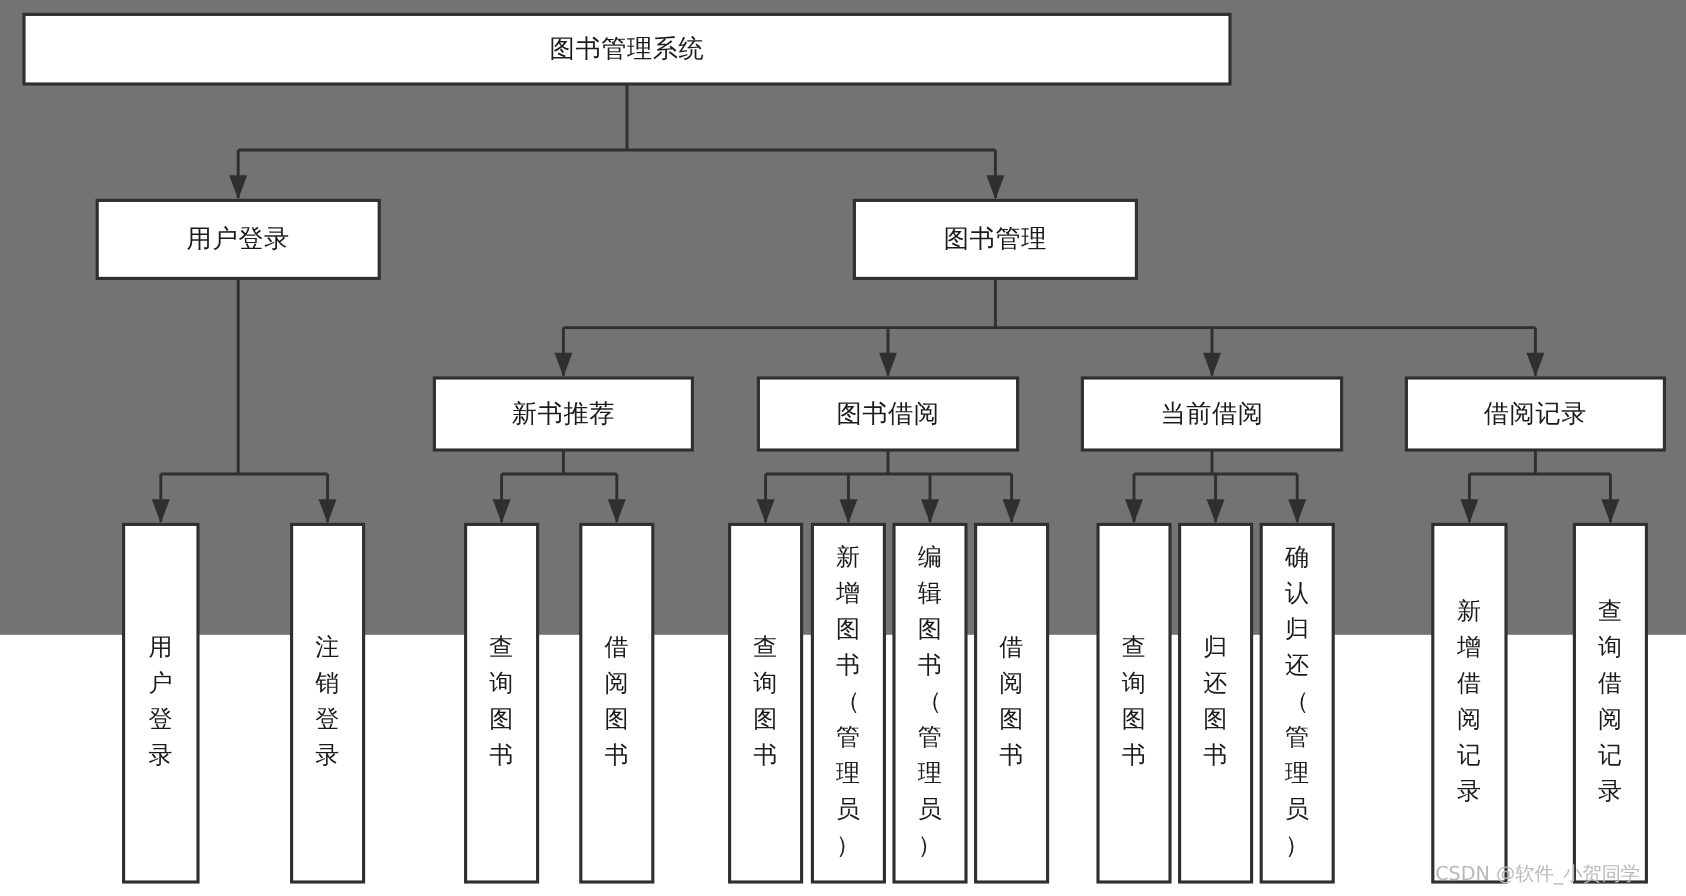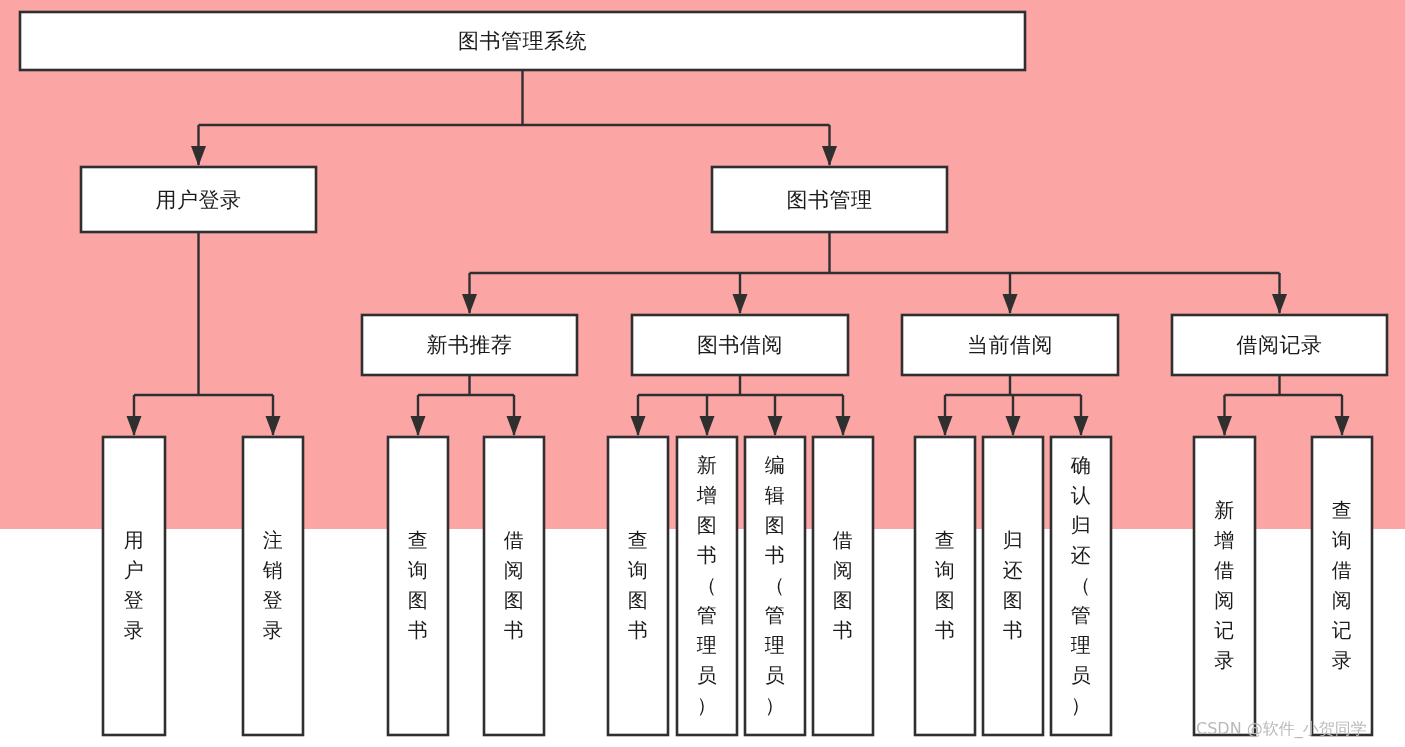--- a/index.html
+++ b/index.html
@@ -12,21 +12,21 @@
     width: 1405px;
     height: 747px;
     font-family: "DejaVu Sans", "Liberation Sans", sans-serif;
     overflow: hidden;
     position: relative;
   }
   #diagram-root {
     position: relative;
     width: 1405px;
     height: 529px;
-    background: #fca5a5;
+    background: #737373;
   }
   svg#flow-svg {
     position: absolute;
     left: 0;
     top: 0;
     width: 1405px;
     height: 747px;
     display: block;
   }
   .node-box {

